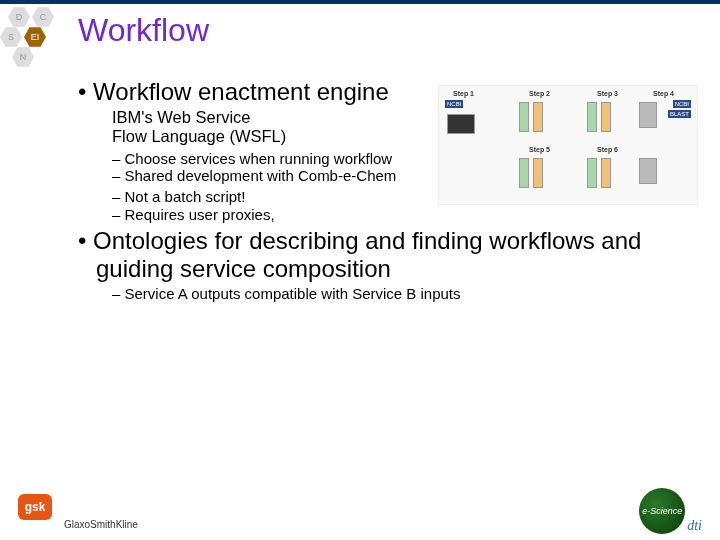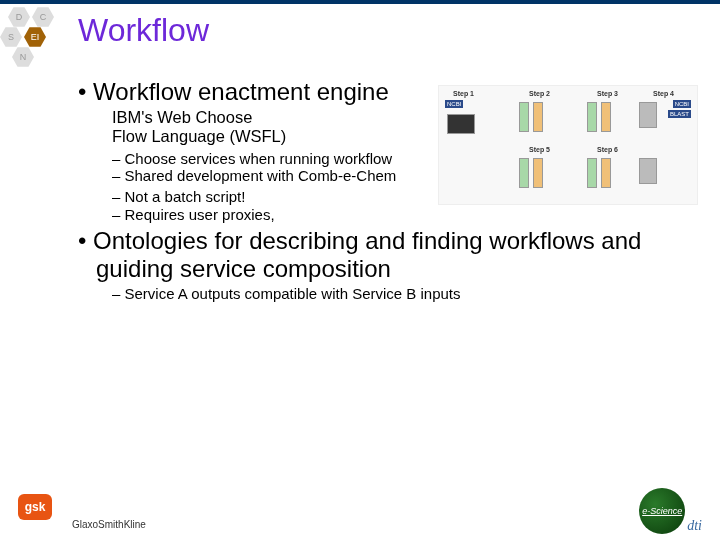--- a/index.html
+++ b/index.html
@@ -115,21 +115,21 @@
     left: 0;
     right: 0;
     height: 58px;
   }
   .gsk-logo {
     position: absolute;
     bottom: 10px;
     left: 18px;
     display: flex;
     align-items: center;
-    gap: 20px;
+    gap: 12px;
   }
   .gsk-badge {
     width: 34px;
     height: 26px;
     background: #e85412;
     border-radius: 6px;
     color: #fff;
     font-size: 12px;
     font-weight: bold;
     display: flex;
@@ -151,21 +151,20 @@
     border-radius: 50%;
     background: radial-gradient(circle at 35% 35%, #2a7a2a, #0a3a0a);
     color: #fff;
     display: flex;
     align-items: center;
     justify-content: center;
     font-size: 9px;
     font-style: italic;
     text-align: center;
     line-height: 1;
-    text-decoration: underline;
   }
   .dti {
     font-size: 14px;
     color: #3a6aa0;
     font-family: Georgia, serif;
     font-style: italic;
   }
 </style>
 </head>
 <body>
@@ -200,21 +199,21 @@
   <div class="box" style="top:16px;left:200px;width:18px;height:26px;background:#bbb"></div>
   <div class="box green" style="top:72px;left:80px;width:10px;height:30px"></div>
   <div class="box orange" style="top:72px;left:94px;width:10px;height:30px"></div>
   <div class="box green" style="top:72px;left:148px;width:10px;height:30px"></div>
   <div class="box orange" style="top:72px;left:162px;width:10px;height:30px"></div>
   <div class="box" style="top:72px;left:200px;width:18px;height:26px;background:#bbb"></div>
 </div>
 
 <div class="content">
   <div class="b1">Workflow enactment engine</div>
-  <div class="sub1">IBM's Web Choose</div>
+  <div class="sub1">IBM's Web Service</div>
   <div class="sub1">Flow Language (WSFL)</div>
   <div class="gap"></div>
   <div class="b2">Choose services when running workflow</div>
   <div class="b2">Shared development with Comb-e-Chem</div>
   <div class="gap"></div>
   <div class="b2">Not a batch script!</div>
   <div class="b2">Requires user proxies,</div>
   <div class="gap"></div>
   <div class="b1">Ontologies for describing and finding workflows and guiding service composition</div>
   <div class="b2">Service A  outputs compatible with Service B inputs</div>

